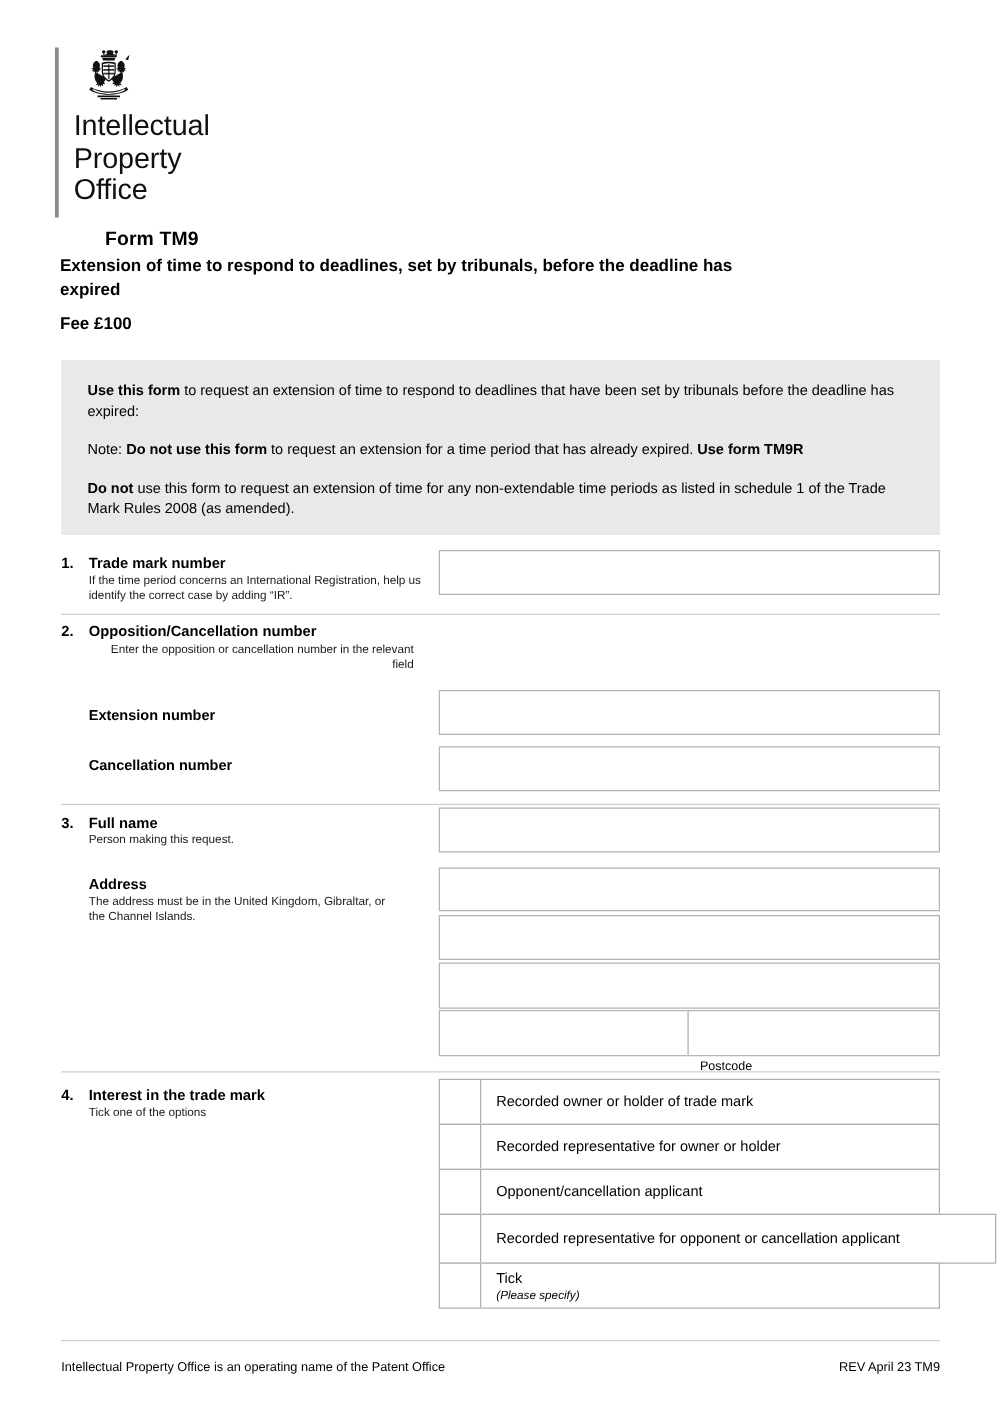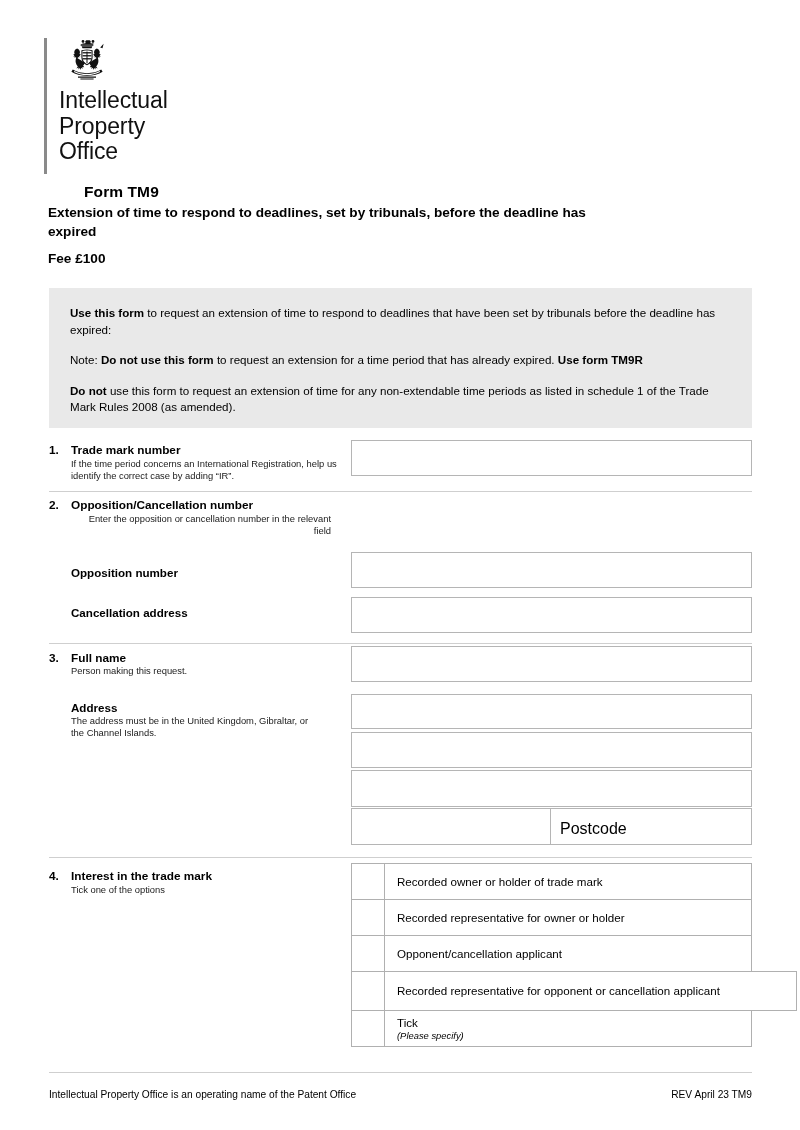--- a/index.html
+++ b/index.html
@@ -137,22 +137,23 @@
 
   
   .fld {
     position: absolute;
     box-sizing: border-box;
     border: 1px solid #b5b5b5;
     background: #ffffff;
   }
   .fld-inner-label {
     position: absolute;
-    font-size: 16px;
+    font-size: 10px;
     color: #000000;
+    margin-top: 28px;
   }
 
   
   .opt-row {
     position: absolute;
     box-sizing: border-box;
     border: 1px solid #b0b0b0;
     display: flex;
     background: #ffffff;
   }
@@ -263,24 +264,24 @@
   <div class="sec-title" style="left:71px; top:443px;">Trade mark number</div>
   <div class="sec-help" style="left:71px; top:458px; width:285px;">If the time period concerns an International Registration, help us identify the correct case by adding “IR”.</div>
   <div class="fld" style="left:351px; top:440px; width:401px; height:36px;"></div>
 
   <div class="rule" style="top:491px;"></div>
 
   <div class="sec-num" style="left:49px; top:498px;">2.</div>
   <div class="sec-title" style="left:71px; top:498px;">Opposition/Cancellation number</div>
   <div class="sec-help" style="left:71px; top:513px; width:260px;text-align:right;">Enter the opposition or cancellation number in the relevant field</div>
 
-  <div class="sub-label" style="left:71px; top:566px;">Opposition number</div>
+  <div class="sub-label" style="left:71px; top:566px;">Extension number</div>
   <div class="fld" style="left:351px; top:552px; width:401px; height:36px;"></div>
 
-  <div class="sub-label" style="left:71px; top:606px;">Cancellation address</div>
+  <div class="sub-label" style="left:71px; top:606px;">Cancellation number</div>
   <div class="fld" style="left:351px; top:597px; width:401px; height:36px;"></div>
 
   <div class="rule" style="top:643px;"></div>
 
   <div class="sec-num" style="left:49px; top:651px;">3.</div>
   <div class="sec-title" style="left:71px; top:651px;">Full name</div>
   <div class="sec-help" style="left:71px; top:665px; width:260px;">Person making this request.</div>
   <div class="fld" style="left:351px; top:646px; width:401px; height:36px;"></div>
 
   <div class="sub-label" style="left:71px; top:701px;">Address</div>

